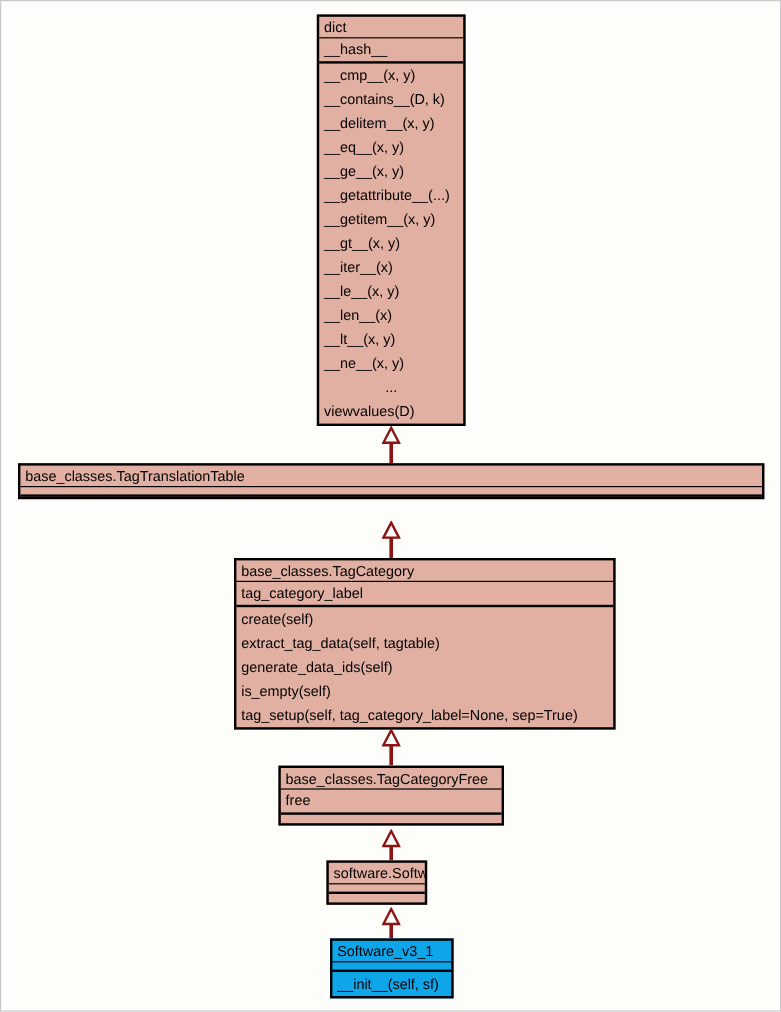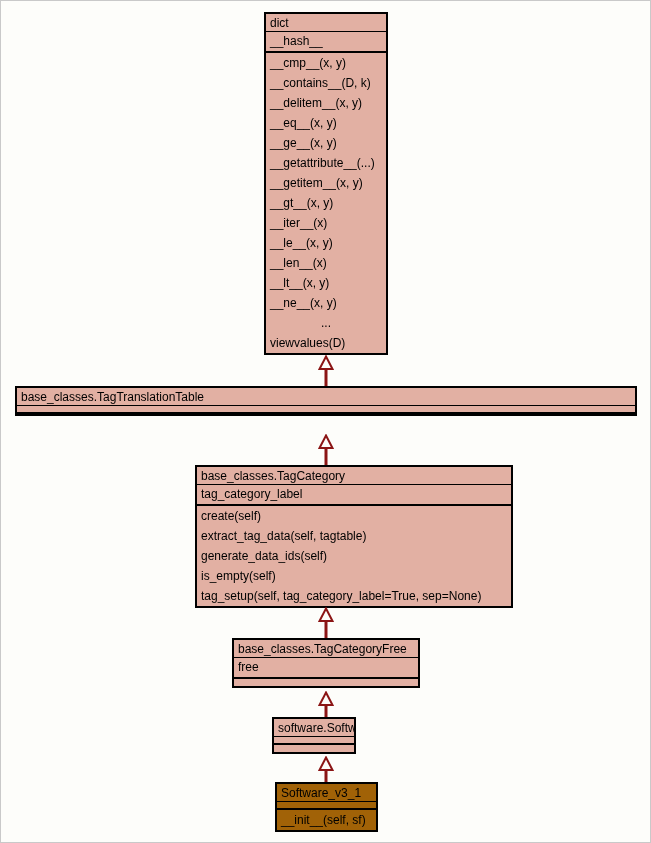--- a/index.html
+++ b/index.html
@@ -16,21 +16,21 @@
     height: 843px;
     background: #fdfdfa;
     border: 1px solid #c9c9c9;
     overflow: hidden;
   }
   .class-box {
     position: absolute;
     background: #e2b0a3;
     border: 2px solid #000;
   }
-  .class-box.highlight { background: #a16207; }
+  .class-box.highlight { background: #0ea5e9; }
   .class-title {
     text-align: left;
     padding: 2px 4px 1px 4px;
     border-bottom: 1px solid #000;
     white-space: nowrap;
     overflow: hidden;
   }
   .class-attrs { border-bottom: 2px solid #000; }
   .attr-row {
     padding: 2px 8px 3px 4px;
@@ -108,21 +108,21 @@
   <div class="class-box" style="left:166px; top:464px; width:318px;margin-left:28px;">
     <div class="class-title">base_classes.TagCategory</div>
     <div class="class-attrs">
       <div class="attr-row">tag_category_label</div>
     </div>
     <div class="class-methods">
       <div class="method-row">create(self)</div>
       <div class="method-row">extract_tag_data(self, tagtable)</div>
       <div class="method-row">generate_data_ids(self)</div>
       <div class="method-row">is_empty(self)</div>
-      <div class="method-row">tag_setup(self, tag_category_label=True, sep=None)</div>
+      <div class="method-row">tag_setup(self, tag_category_label=None, sep=True)</div>
     </div>
   </div>
 
   <div class="arrow" style="top:606px; height:31px;">
     <svg width="16" height="31" viewBox="0 0 16 31">
       <line x1="8" y1="14" x2="8" y2="31" stroke="#8b1515" stroke-width="3"></line>
       <polygon points="8,1.5 14.5,14 1.5,14" fill="#fdfdfa" stroke="#8b1515" stroke-width="2"></polygon>
     </svg>
   </div>
 

